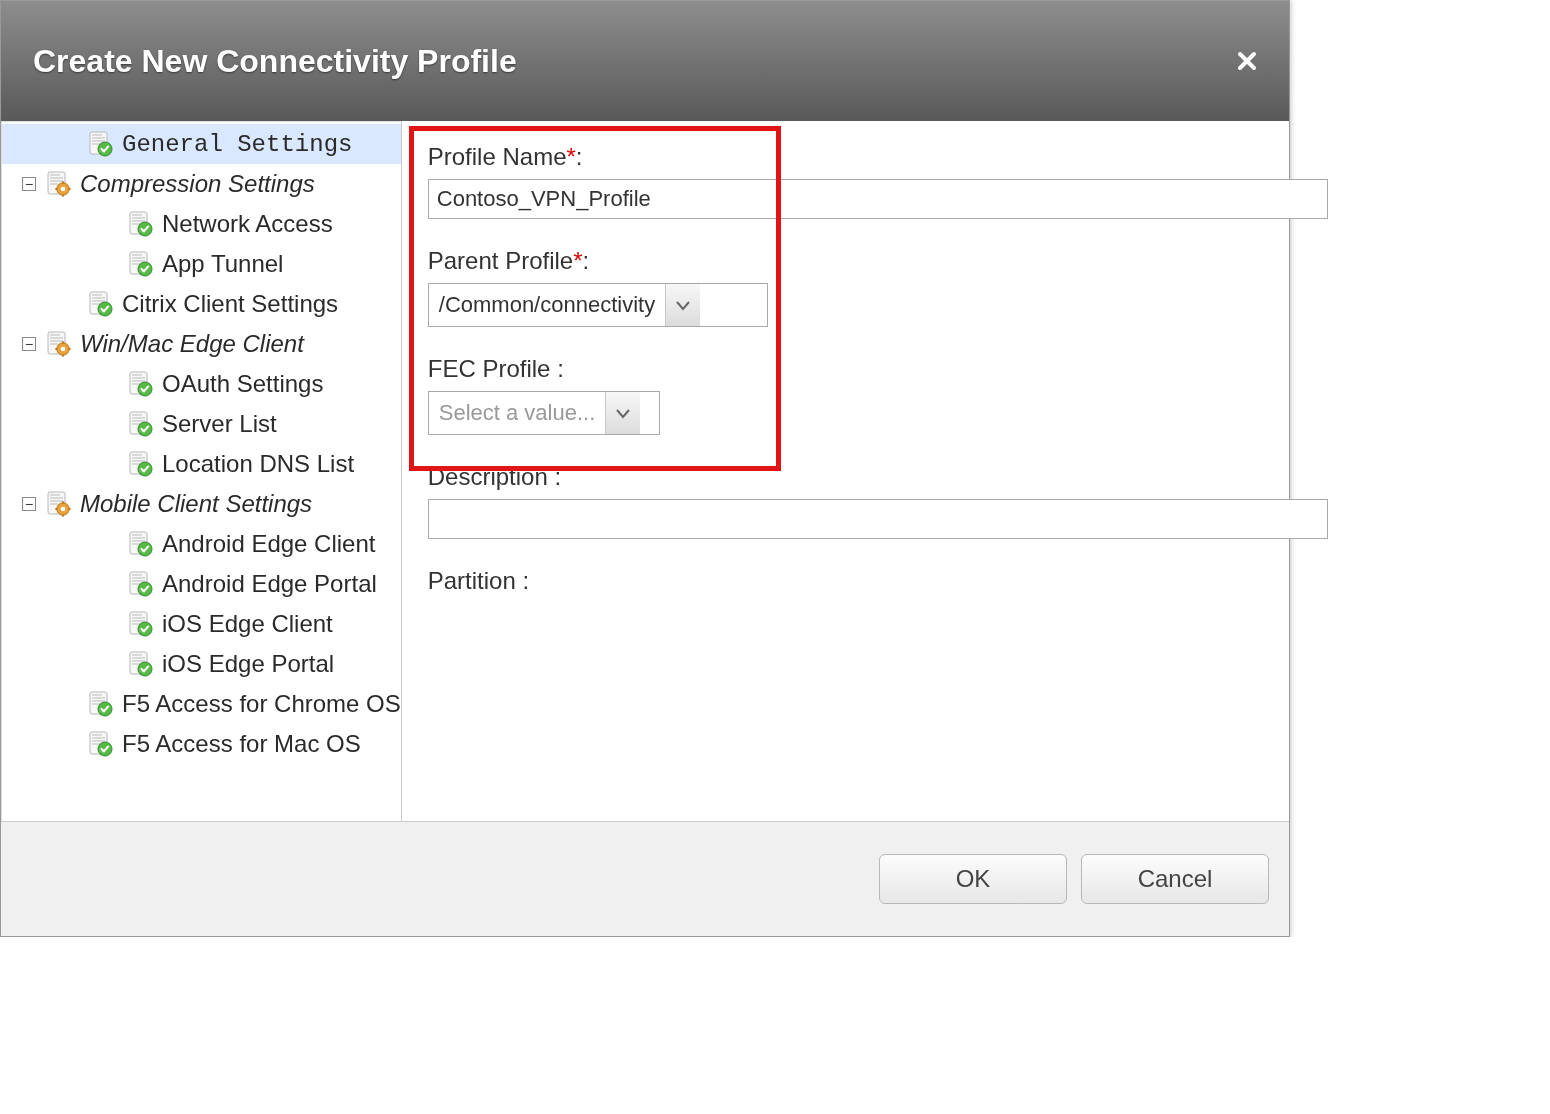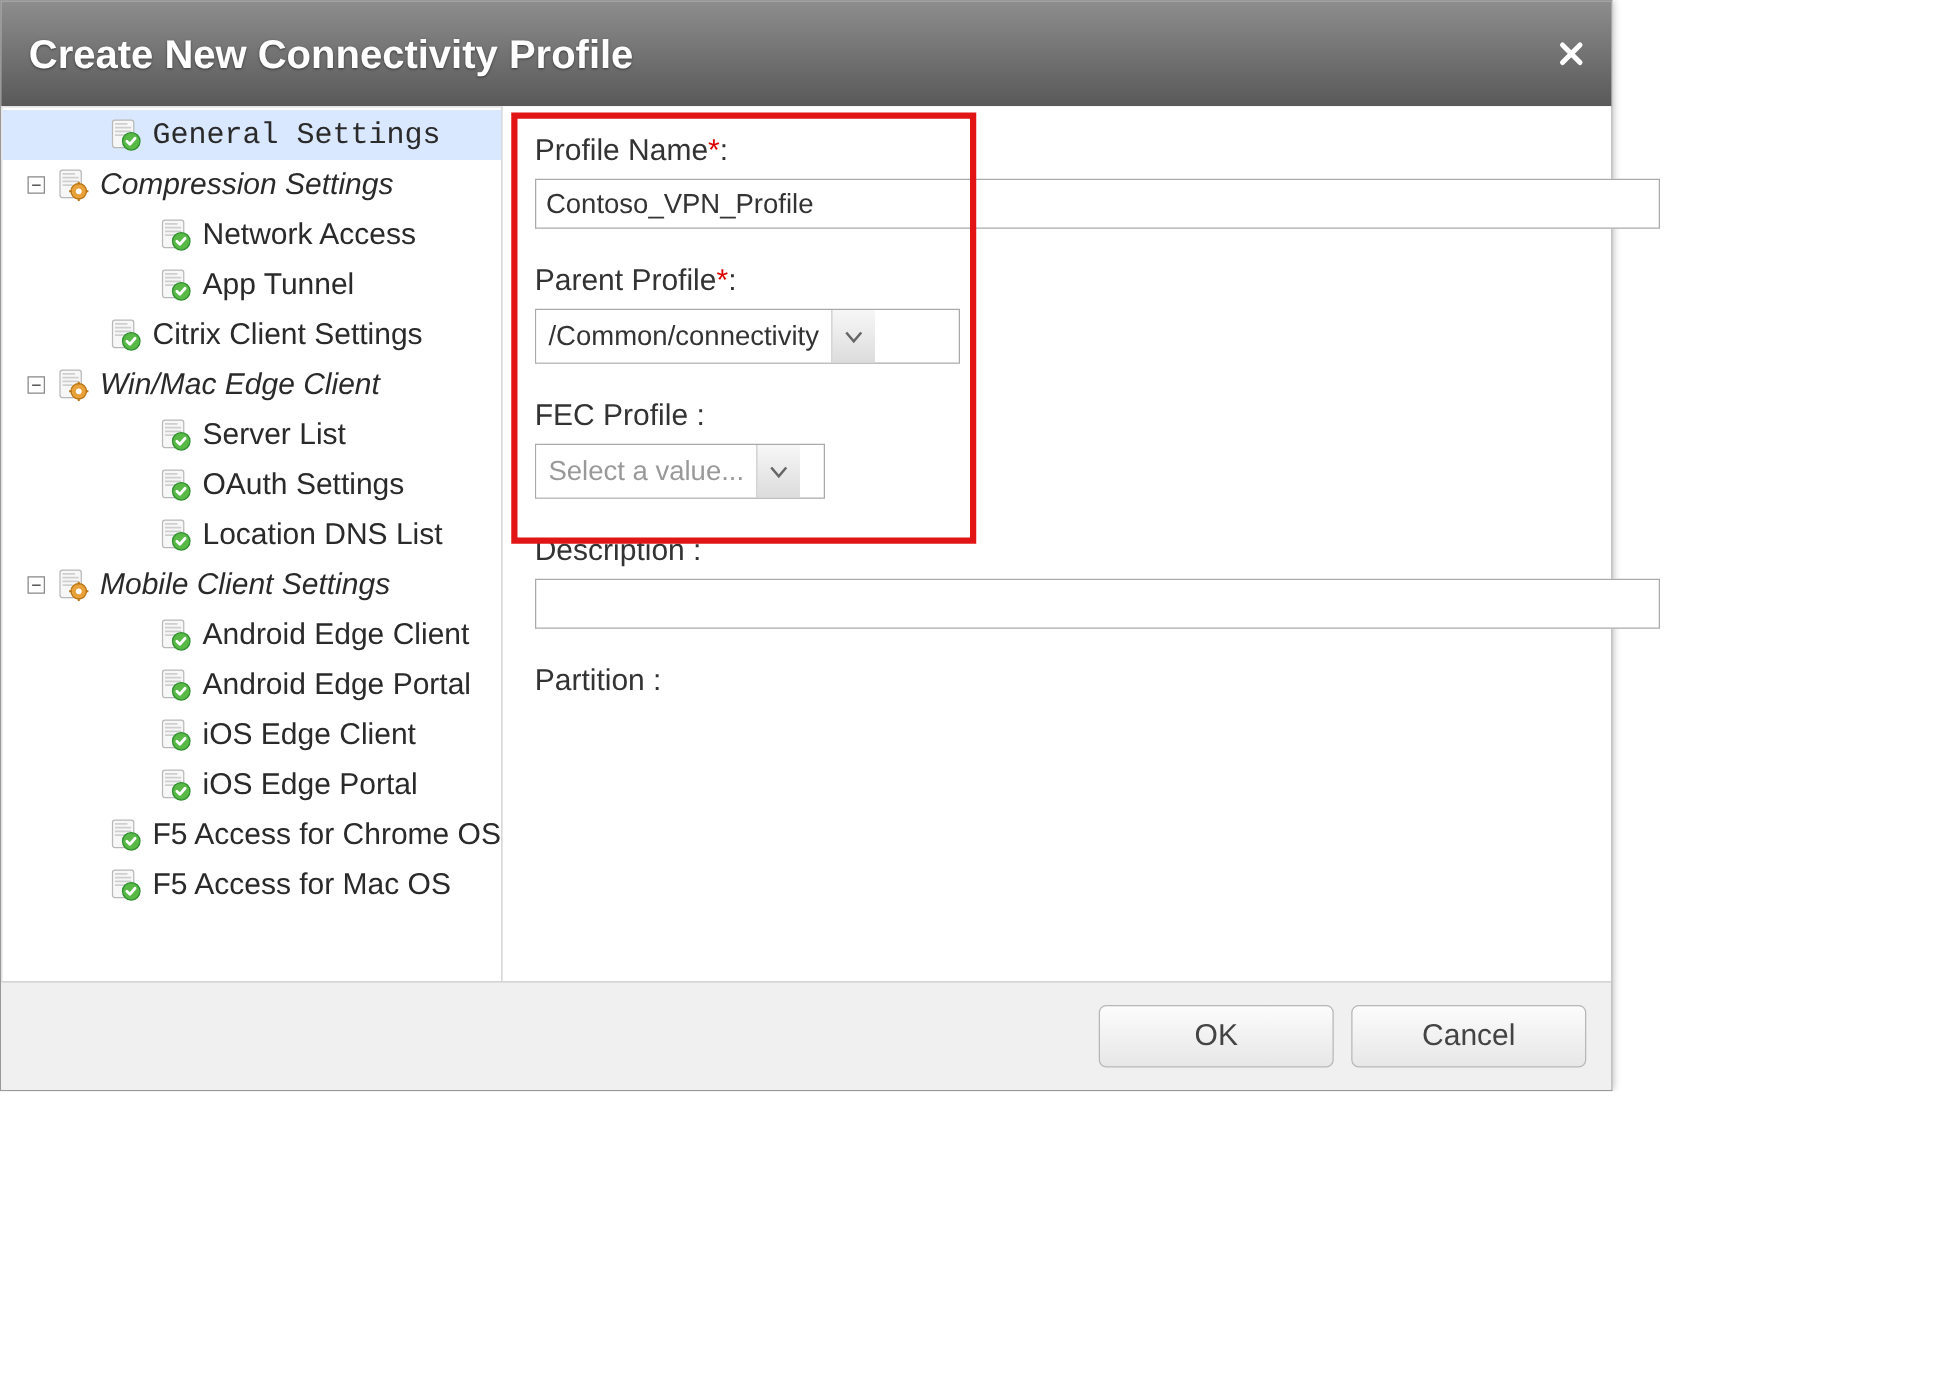--- a/index.html
+++ b/index.html
@@ -12,26 +12,26 @@
   .dialog {
     width: 1288px;
     border: 1px solid #999;
     box-shadow: 0 0 6px rgba(0,0,0,.3);
     margin: 0;
     display: flex;
     flex-direction: column;
   }
   
   .titlebar {
-    height: 84px;
+    height: 120px;
     background: linear-gradient(#8d8d8d, #595959);
     display: flex;
     align-items: center;
     justify-content: space-between;
-    padding: 0 22px;
+    padding: 0 32px;
   }
   .titlebar .title {
     color: #fff;
     font-size: 32px;
     font-weight: bold;
     text-shadow: 0 1px 2px rgba(0,0,0,.5);
   }
   .titlebar .close {
     color: #fff;
     font-size: 30px;
@@ -154,21 +154,21 @@
     align-items: center;
     justify-content: center;
   }
   .combo .combo-btn svg { display:block; }
   .readonly-val { color: #888; }
 
   
   .footer {
     background: #f0f0f0;
     border-top: 1px solid #ccc;
-    padding: 18px 20px;
+    padding: 32px 20px;
     display: flex;
     justify-content: flex-end;
     gap: 14px;
   }
   .btn {
     min-width: 188px;
     height: 50px;
     font-size: 24px;
     color: #444;
     background: linear-gradient(#fcfcfc, #e7e7e7);
@@ -284,31 +284,31 @@
           <span class="label">Win/Mac Edge Client</span>
         </div>
         <div class="tree-row">
           <span class="spacer" style="width: 80px;"></span>
           <span class="spacer" style="width: 20px;"></span>
           <span class="icon-wrap">
             <svg width="28" height="26" viewBox="0 0 28 26">
               <use href="#ic-page-check"></use>
             </svg>
           </span>
+          <span class="label">OAuth Settings</span>
+        </div>
+        <div class="tree-row">
+          <span class="spacer" style="width: 80px;"></span>
+          <span class="spacer" style="width: 20px;"></span>
+          <span class="icon-wrap">
+            <svg width="28" height="26" viewBox="0 0 28 26">
+              <use href="#ic-page-check"></use>
+            </svg>
+          </span>
           <span class="label">Server List</span>
-        </div>
-        <div class="tree-row">
-          <span class="spacer" style="width: 80px;"></span>
-          <span class="spacer" style="width: 20px;"></span>
-          <span class="icon-wrap">
-            <svg width="28" height="26" viewBox="0 0 28 26">
-              <use href="#ic-page-check"></use>
-            </svg>
-          </span>
-          <span class="label">OAuth Settings</span>
         </div>
         <div class="tree-row">
           <span class="spacer" style="width: 80px;"></span>
           <span class="spacer" style="width: 20px;"></span>
           <span class="icon-wrap">
             <svg width="28" height="26" viewBox="0 0 28 26">
               <use href="#ic-page-check"></use>
             </svg>
           </span>
           <span class="label">Location DNS List</span>

